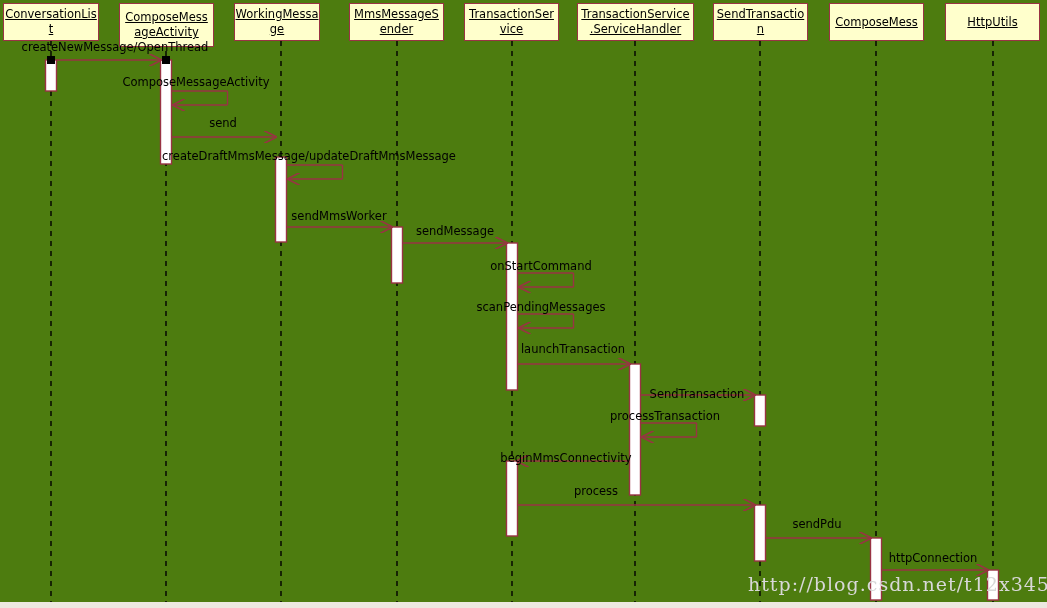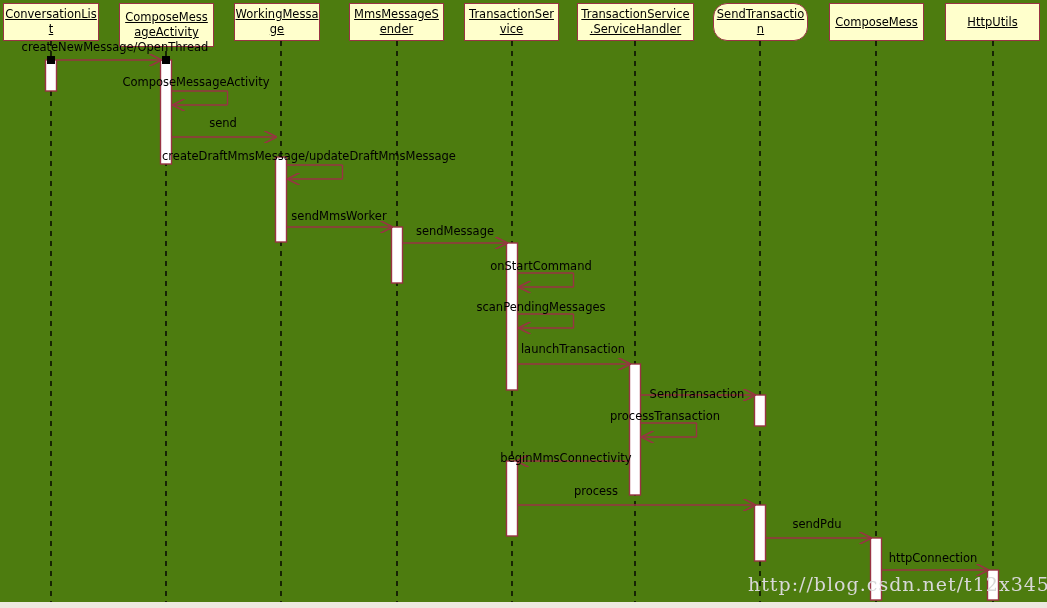--- a/index.html
+++ b/index.html
@@ -135,21 +135,21 @@
       <div class="lifeline-box" style="left: 119px; top: 3px; width: 95px; height: 44px;">ComposeMess
 ageActivity</div>
       <div class="lifeline-box" style="left: 234px; top: 3px; width: 86px; height: 38px;">WorkingMessa
 ge</div>
       <div class="lifeline-box" style="left: 349px; top: 3px; width: 95px; height: 38px;">MmsMessageS
 ender</div>
       <div class="lifeline-box" style="left: 464px; top: 3px; width: 95px; height: 38px;">TransactionSer
 vice</div>
       <div class="lifeline-box" style="left: 577px; top: 3px; width: 117px; height: 38px;">TransactionService
 .ServiceHandler</div>
-      <div class="lifeline-box" style="left: 713px; top: 3px; width: 95px; height: 38px; border-radius: 14px;">SendTransactio
+      <div class="lifeline-box" style="left: 713px; top: 3px; width: 95px; height: 38px;">SendTransactio
 n</div>
       <div class="lifeline-box" style="left: 829px; top: 3px; width: 95px; height: 38px;">ComposeMess</div>
       <div class="lifeline-box" style="left: 945px; top: 3px; width: 95px; height: 38px;">HttpUtils</div>
     </div>
 
   <div id="message-labels">
       <div class="msg-label" style="left: 115px; top: 41px;">createNewMessage/OpenThread</div>
       <div class="msg-label" style="left: 196px; top: 76px;">ComposeMessageActivity</div>
       <div class="msg-label" style="left: 223px; top: 117px;">send</div>
       <div class="msg-label" style="left: 309px; top: 150px;">createDraftMmsMessage/updateDraftMmsMessage</div>

